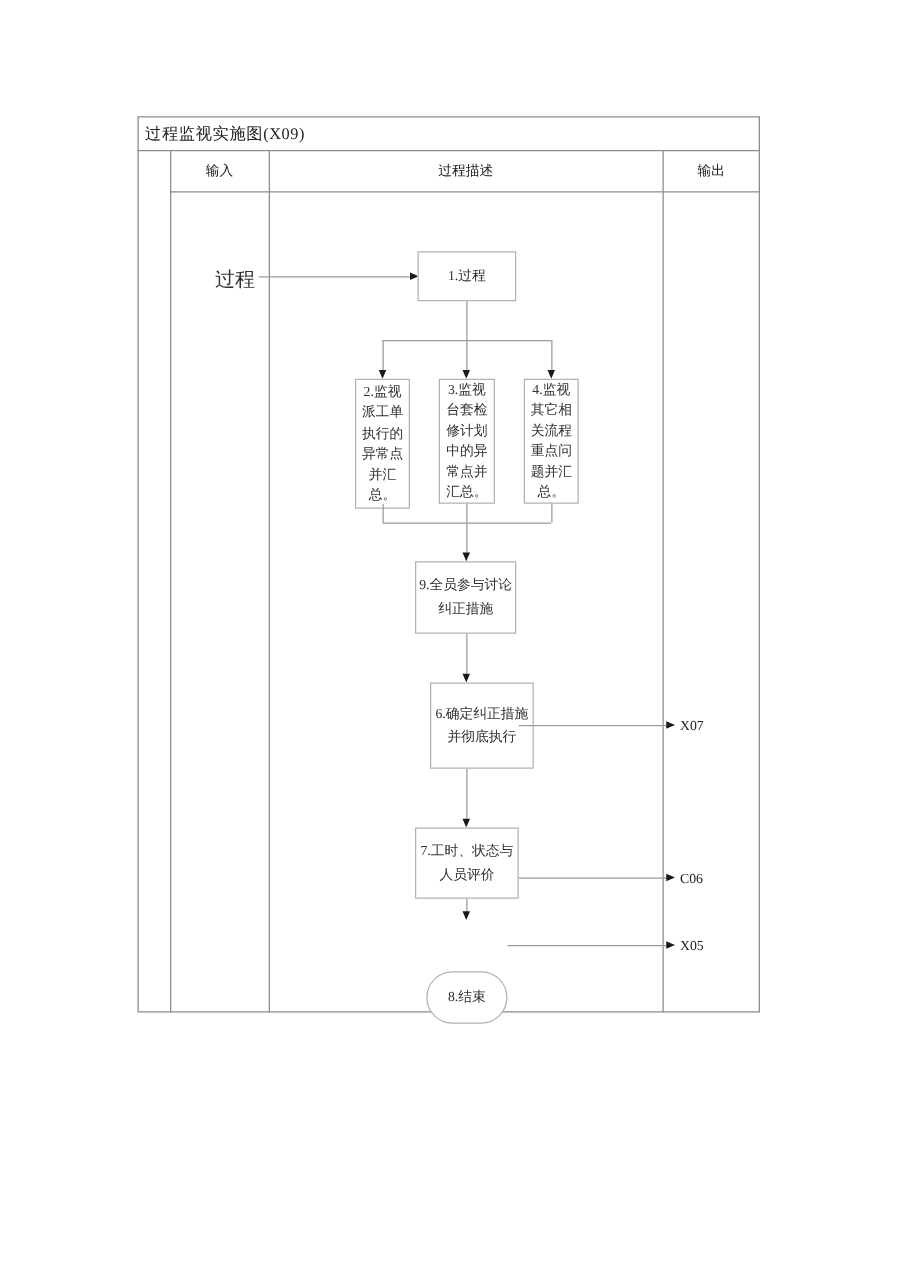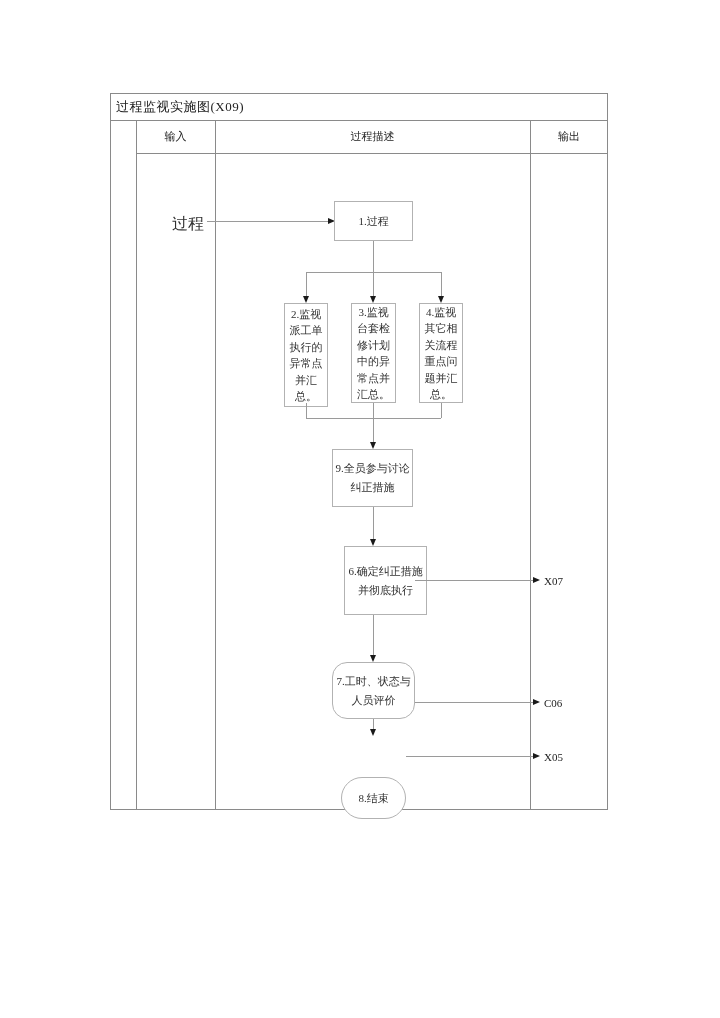--- a/index.html
+++ b/index.html
@@ -99,21 +99,21 @@
   <div class="node wide" style="left:332px;top:546px;width:83px;height:69px;margin-left:12px;">6.确定纠正措施
 并彻底执行</div>
 
   <div class="cline" style="left:415px;top:580px;width:118px;height:1px;"></div>
   <div class="arrow-r" style="left:533px;top:577px;"></div>
   <div class="out-label" style="left:544px;top:574px;">X07</div>
 
   <div class="cline" style="left:373px;top:615px;width:1px;height:40px;"></div>
   <div class="arrow-d" style="left:370px;top:655px;"></div>
 
-  <div class="node wide" style="left:332px;top:662px;width:83px;height:57px;border-radius:15px;">7.工时、状态与
+  <div class="node wide" style="left:332px;top:662px;width:83px;height:57px;">7.工时、状态与
 人员评价</div>
 
   <div class="cline" style="left:415px;top:702px;width:118px;height:1px;"></div>
   <div class="arrow-r" style="left:533px;top:699px;"></div>
   <div class="out-label" style="left:544px;top:696px;">C06</div>
 
   <div class="cline" style="left:373px;top:719px;width:1px;height:11px;"></div>
   <div class="arrow-d" style="left:370px;top:729px;"></div>
 
   <div class="node wide terminator" style="left:341px;top:736px;width:65px;height:42px;">8.结束</div>

